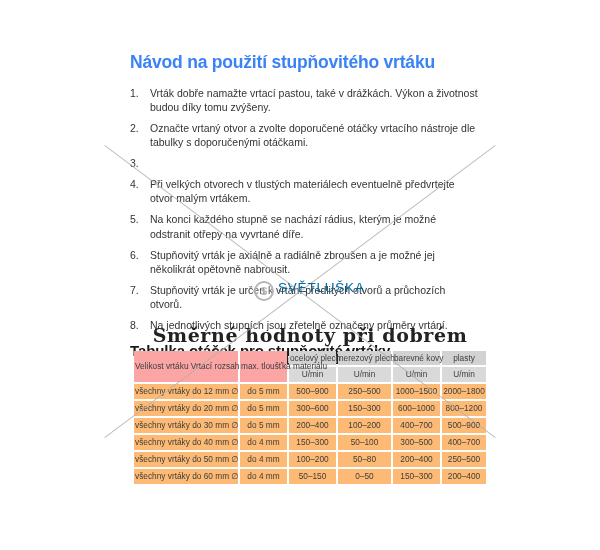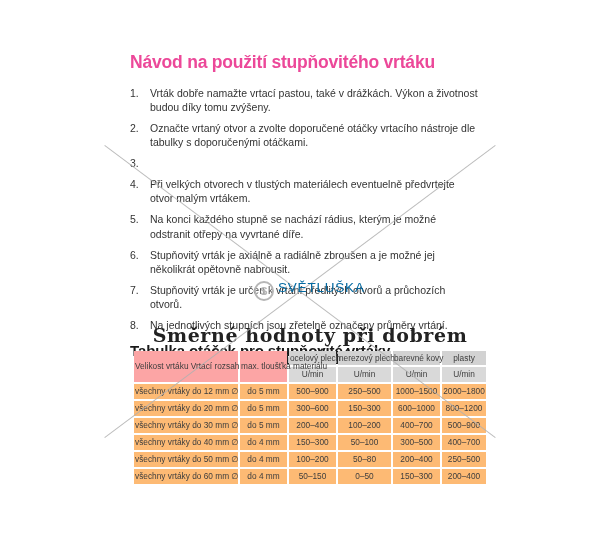--- a/index.html
+++ b/index.html
@@ -6,21 +6,21 @@
   body{
     width:600px;height:550px;background:#ffffff;position:relative;overflow:hidden;
     font-family:"Liberation Sans",sans-serif;color:#333;
     -webkit-font-smoothing:antialiased;
   }
   .page{position:absolute;inset:0;background:#fff;}
 
   
   .doc{position:absolute;left:130px;top:52px;width:348px;}
   .doc-title{
-    font-size:17.5px;font-weight:bold;color:#ec4899;margin:0 0 13px 0;letter-spacing:-0.2px;
+    font-size:17.5px;font-weight:bold;color:#3b82f6;margin:0 0 13px 0;letter-spacing:-0.2px;
   }
   .instruction-list{margin:0;padding:0;list-style:none;font-size:10.5px;line-height:1.34;color:#333;}
   .instruction-list li{display:flex;margin:0 0 7px 0;}
   .instruction-list .num{width:13px;flex:0 0 13px;text-align:left;}
   .instruction-list .gap{width:7px;flex:0 0 7px;}
   .section-heading{
     font-size:15px;font-weight:bold;color:#1a1a1a;margin:10px 0 0 0;letter-spacing:-0.1px;
   }
 
   

